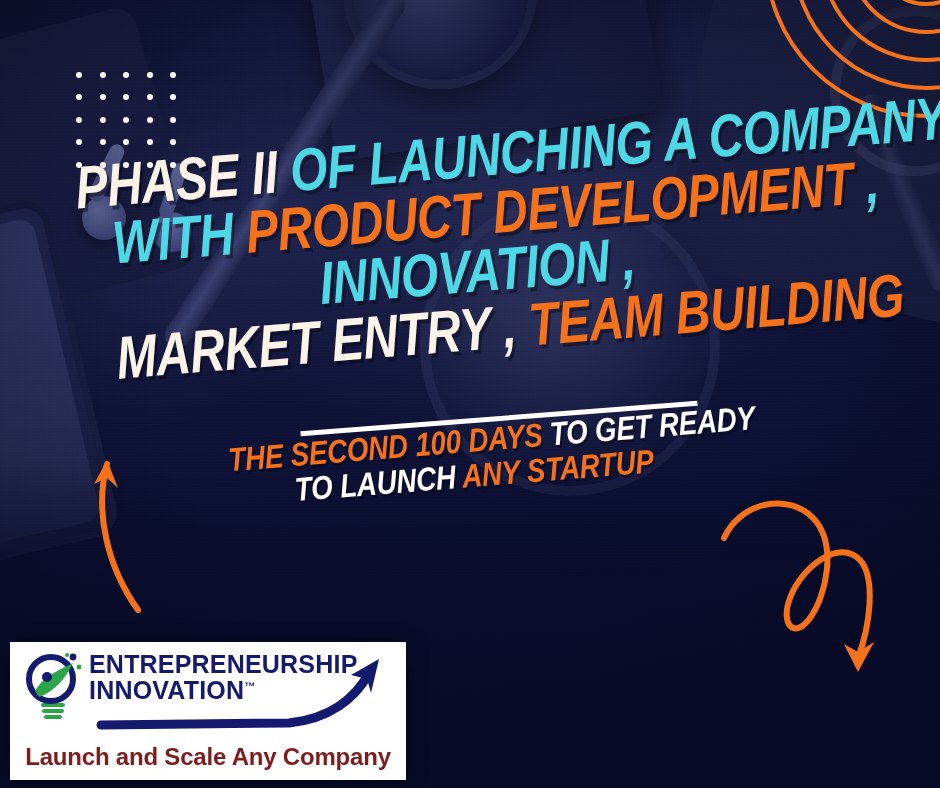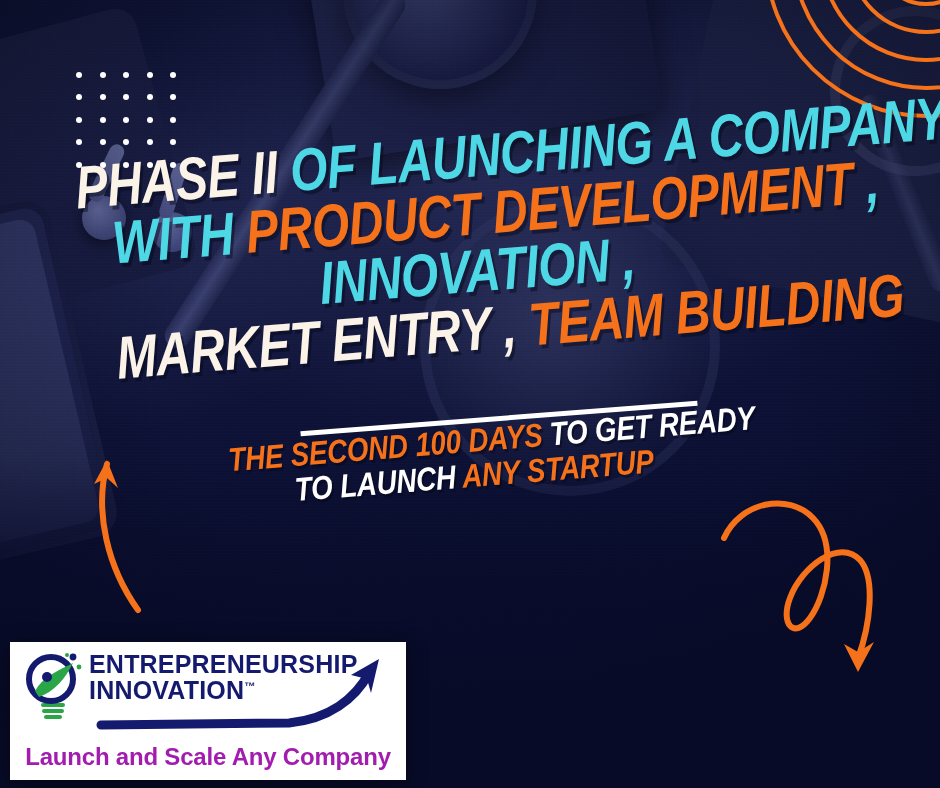--- a/index.html
+++ b/index.html
@@ -315,21 +315,21 @@
     left: 80px; top: 12px;
     width: 300px; height: 74px;
   }
   .logo-tagline {
     position: absolute;
     left: 0; right: 0; bottom: 6px;
     text-align: center;
     font-family: "Liberation Sans", sans-serif;
     font-weight: 700;
     font-size: 24px;
-    color: #a21caf;
+    color: #7f1d1d;
     letter-spacing: -0.2px;
     white-space: nowrap;
     margin-top: 11px;
   }
 </style>
 </head>
 <body>
 
 <div id="poster">
 

